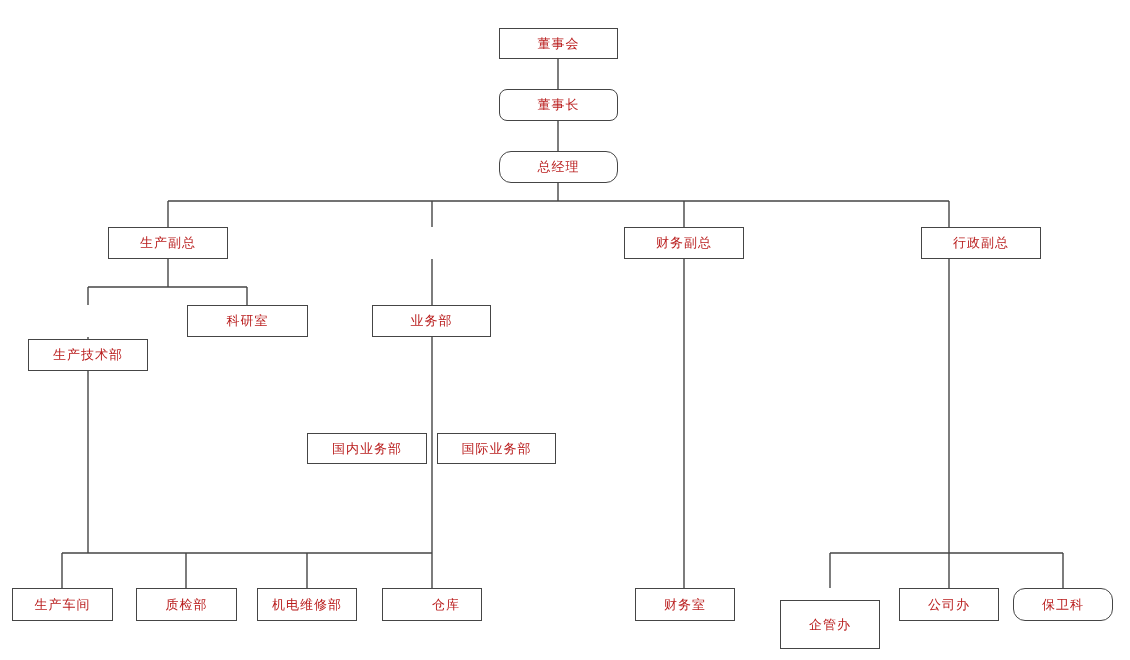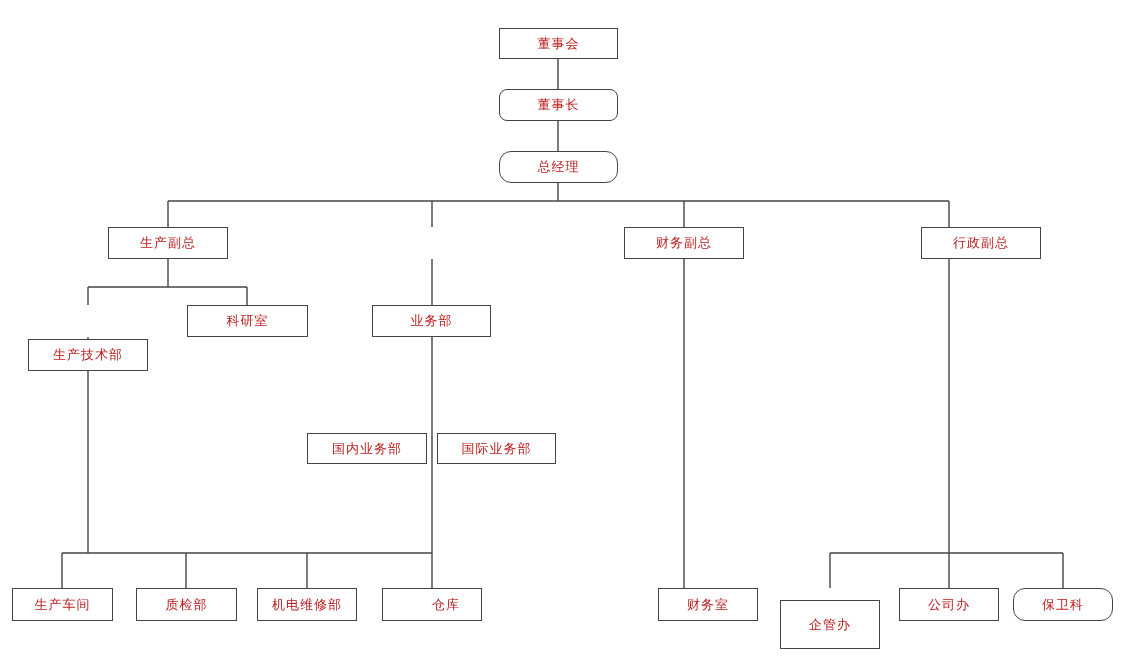--- a/index.html
+++ b/index.html
@@ -86,18 +86,18 @@
   <div class="node" style="left:187px; top:305px; width:121px; height:32px;">科研室</div>
   <div class="node" style="left:372px; top:305px; width:119px; height:32px;">业务部</div>
 
   <div class="node" style="left:307px; top:433px; width:120px; height:31px;">国内业务部</div>
   <div class="node" style="left:437px; top:433px; width:119px; height:31px;">国际业务部</div>
 
   <div class="node" style="left:12px;  top:588px; width:101px; height:33px;">生产车间</div>
   <div class="node" style="left:136px; top:588px; width:101px; height:33px;">质检部</div>
   <div class="node" style="left:257px; top:588px; width:100px; height:33px;">机电维修部</div>
   <div class="node" style="left:382px; top:588px; width:100px; height:33px;padding-left:28px;">仓库</div>
-  <div class="node" style="left:658px; top:588px; width:100px; height:33px;">财务室</div>
+  <div class="node" style="left:635px; top:588px; width:100px; height:33px;">财务室</div>
   <div class="node" style="left:780px; top:600px; width:100px; height:49px;">企管办</div>
   <div class="node" style="left:899px; top:588px; width:100px; height:33px;">公司办</div>
   <div class="node" style="left:1013px;top:588px; width:100px; height:33px;border-radius:12px;">保卫科</div>
 
 </div>
 
 </body></html>

